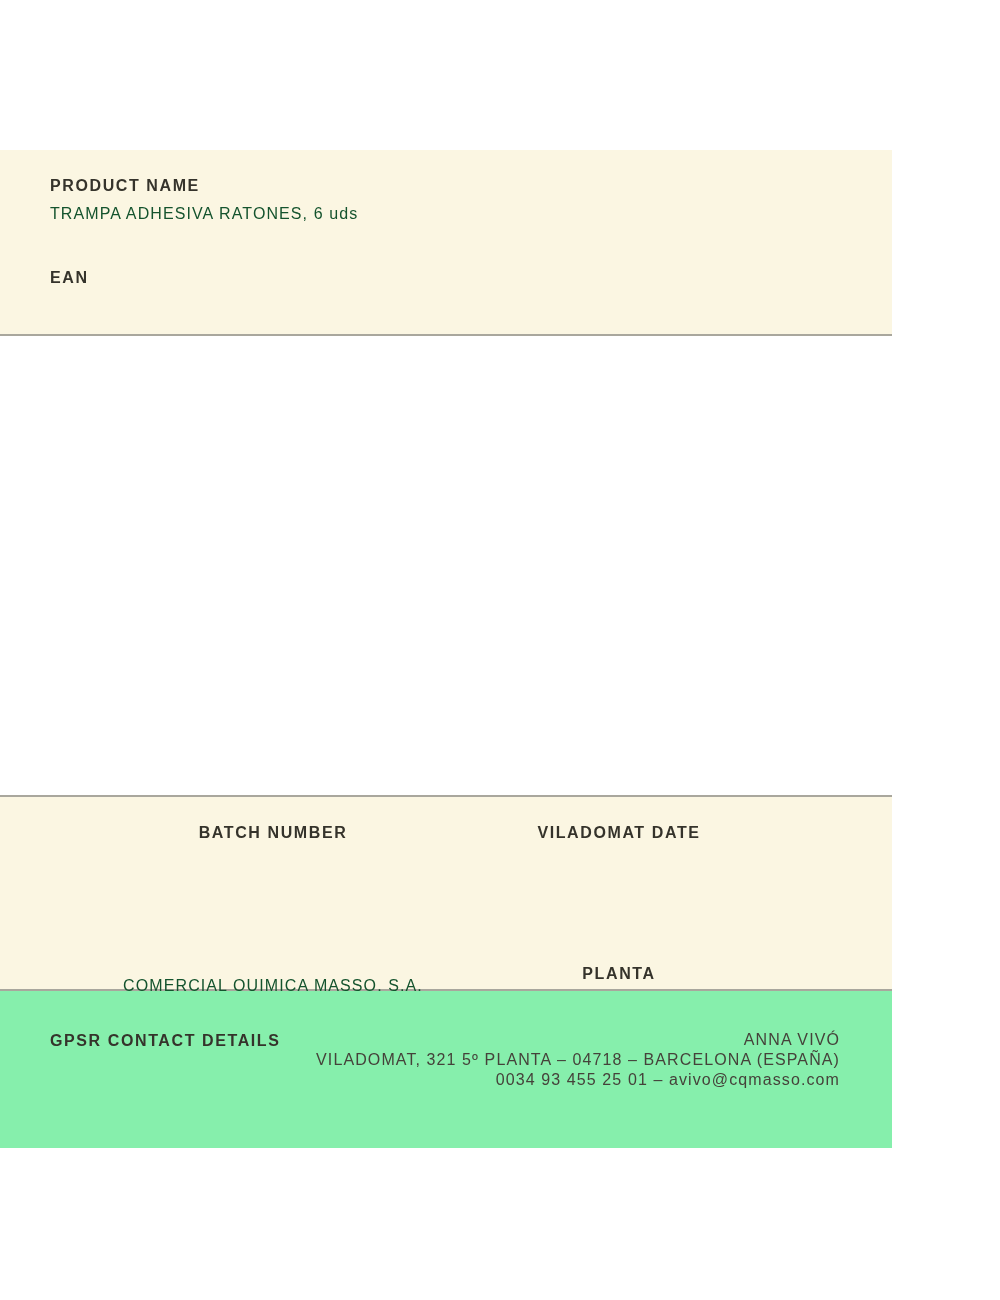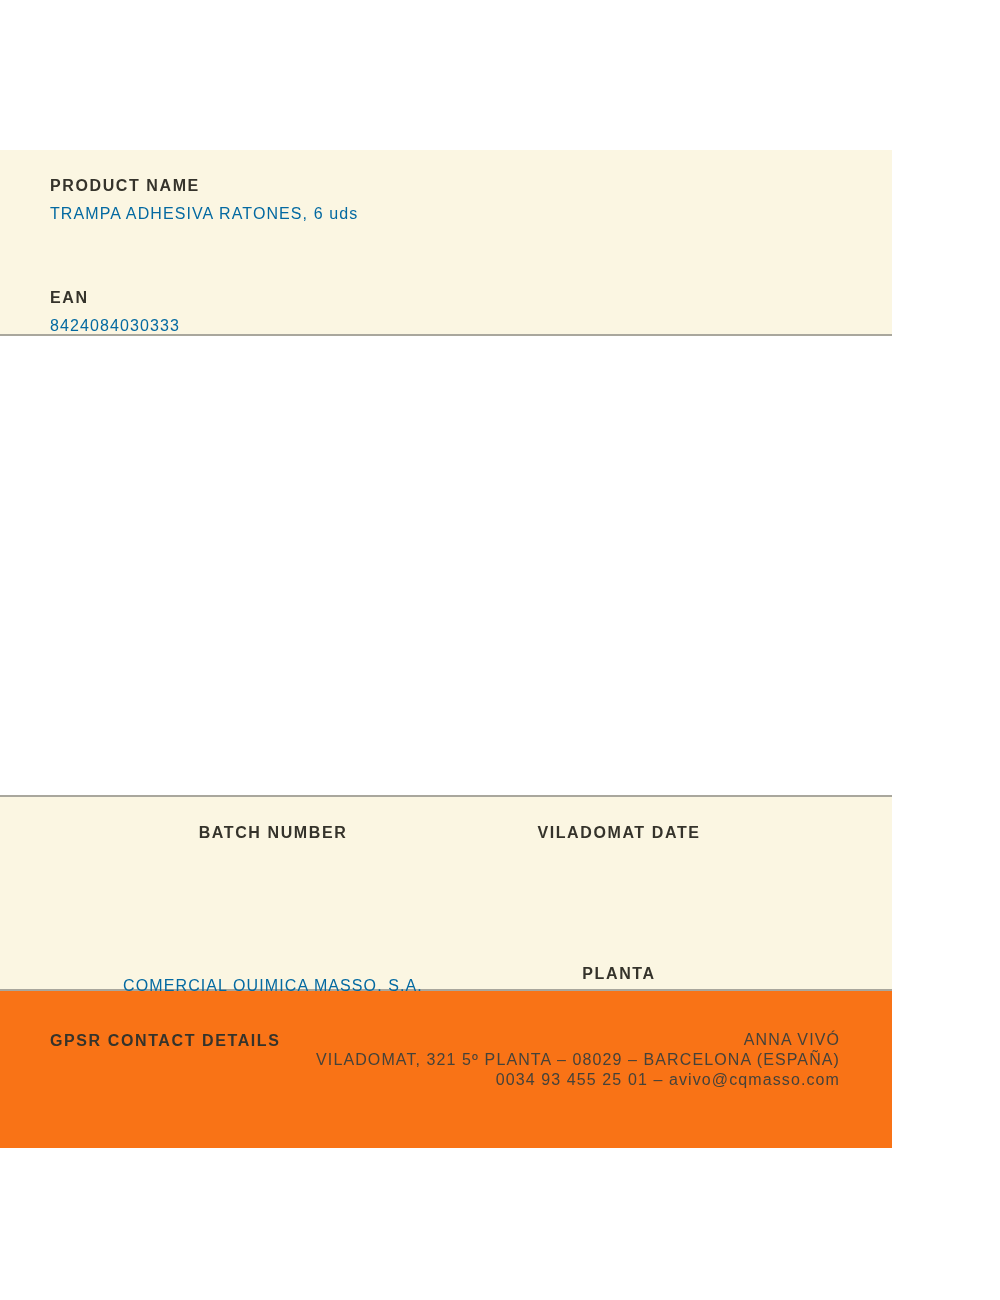--- a/index.html
+++ b/index.html
@@ -28,44 +28,44 @@
     font-weight: bold;
     letter-spacing: 1.6px;
     line-height: 20px;
     color: #35332b;
   }
   .field-value {
     font-size: 16px;
     letter-spacing: 1.1px;
     line-height: 20px;
     margin-top: 8px;
-    color: #0369a1;
+    color: #14532d;
   }
-  .section-product .field + .field { margin-top: 64px; }
+  .section-product .field + .field { margin-top: 44px; }
 
   
   .section-details {
     height: 196px;
     background: #fbf6e2;
     border-top: 2px solid #a9a79d;
     border-bottom: 2px solid #a9a79d;
     padding: 26px 100px 0 100px;
   }
   .details-grid {
     display: grid;
     grid-template-columns: 1fr 1fr;
     row-gap: 108px;
   }
   .details-cell { text-align: center; }
   .details-cell .field-value { margin-top: 12px; min-height: 1px; }
 
   
   .section-contact {
     height: 157px;
-    background: #f97316;
+    background: #86efac;
     padding: 39px 52px 0 50px;
     display: flex;
     justify-content: space-between;
     align-items: flex-start;
   }
   .contact-label {
     font-size: 16px;
     font-weight: bold;
     letter-spacing: 1.6px;
     line-height: 21px;
@@ -90,21 +90,20 @@
 
   <div class="spacer-top"></div>
 
   <div class="section-product">
     <div class="field">
       <div class="field-label">PRODUCT NAME</div>
       <div class="field-value">TRAMPA ADHESIVA RATONES, 6 uds</div>
     </div>
     <div class="field">
       <div class="field-label">EAN</div>
-      <div class="field-value">8424084030333</div>
     </div>
   </div>
 
   <div class="spacer-middle"></div>
 
   <div class="section-details">
     <div class="details-grid">
       <div class="details-cell">
         <div class="field-label">BATCH NUMBER</div>
         <div class="field-value"></div>
@@ -120,20 +119,20 @@
         <div class="field-label">PLANTA</div>
         <div class="field-value">ESPAÑA</div>
       </div>
     </div>
   </div>
 
   <div class="section-contact">
     <div class="contact-label">GPSR CONTACT DETAILS</div>
     <div class="contact-lines">
       <div class="contact-line">ANNA VIVÓ</div>
-      <div class="contact-line">VILADOMAT, 321 5º PLANTA – 08029 – BARCELONA (ESPAÑA)</div>
+      <div class="contact-line">VILADOMAT, 321 5º PLANTA – 04718 – BARCELONA (ESPAÑA)</div>
       <div class="contact-line">0034 93 455 25 01 – avivo@cqmasso.com</div>
     </div>
   </div>
 
   <div class="spacer-bottom"></div>
 
 </div>
 
 </body></html>

